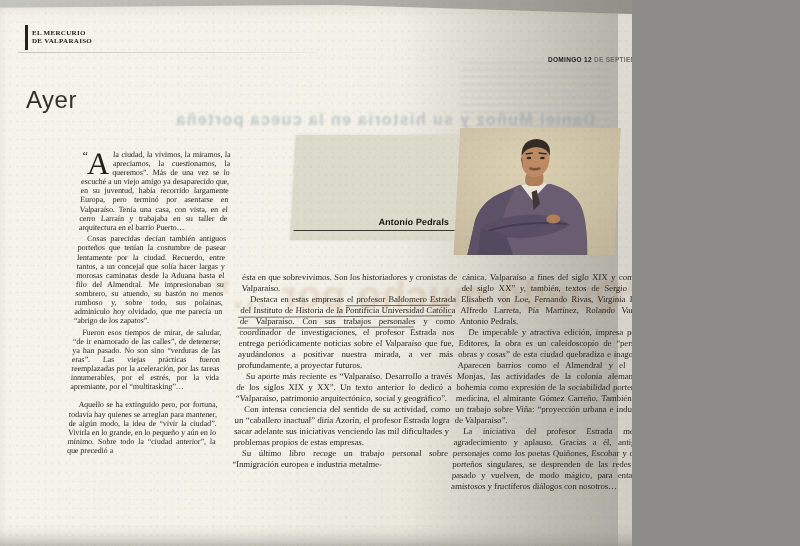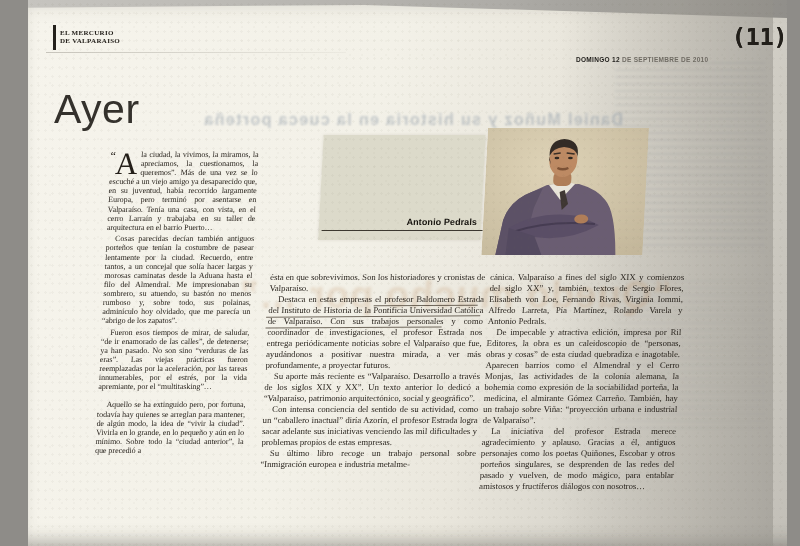--- a/index.html
+++ b/index.html
@@ -1,18 +1,18 @@
 <!DOCTYPE html>
 <html lang="es"><head>
 <meta charset="utf-8">
 <style>
   html,body{margin:0;padding:0;background:#8e8c88;}
-  .stage{position:relative;width:759px;height:546px;overflow:hidden;
+  .stage{position:relative;width:632px;height:546px;overflow:hidden;
          background:linear-gradient(100deg,#c6c4bf 0%,#aeaca7 55%,#96948f 80%,#8a8884 100%);
-         font-family:"Liberation Serif",serif;margin-left:28px;}
+         font-family:"Liberation Serif",serif;}
   
   .paper{position:absolute;left:0;top:0;width:800px;height:546px;
          background:linear-gradient(105deg,#f6f4ec 0%,#f3f1e8 40%,#eae7dd 58%,#d9d6cd 72%,#c8c5bd 88%,#bfbcb5 100%);
          clip-path:polygon(0 1.4%,42% 0.9%,97.6% 3.4%,98.1% 100%,0 100%);
          box-shadow:inset -16px 0 22px rgba(92,90,84,.30), inset 0 -12px 16px -9px rgba(100,98,92,.35);}
   .shade-right{position:absolute;top:0;right:14px;width:215px;height:546px;
          background:linear-gradient(to right,rgba(172,168,159,0),rgba(166,162,153,.38) 55%,rgba(148,145,138,.55) 100%);}
   .grain{position:absolute;inset:0;pointer-events:none;opacity:.75;z-index:9;
          background-image:radial-gradient(rgba(110,100,85,.07) 1px,transparent 1.2px),
                           radial-gradient(rgba(120,110,95,.05) 1px,transparent 1.2px);
@@ -25,21 +25,21 @@
          font-weight:bold;font-size:23px;letter-spacing:3px;color:#211e19;text-shadow:0 0 .5px #211e19;}
   .page-number{position:absolute;left:704px;top:24px;font-family:"DejaVu Sans Mono",monospace;
          font-weight:bold;font-size:23px;color:#211e19;text-shadow:0 0 .5px #211e19;text-align:center;}
   .dateline{position:absolute;left:548px;top:56px;font-family:"Liberation Sans",sans-serif;
          font-weight:bold;font-size:6.5px;letter-spacing:.3px;color:#6f6b63;white-space:nowrap;}
   .dateline .b{color:#1d1b18;}
   .head-rule{position:absolute;left:18px;top:52px;width:300px;height:1px;
          background:linear-gradient(to right,rgba(90,85,75,.30),rgba(90,85,75,.05));}
   
   .headline{position:absolute;left:26px;top:86px;font-family:"Liberation Sans",sans-serif;
-         font-weight:400;font-size:41px;letter-spacing:.5px;color:#34312c;z-index:4;}
+         font-weight:400;font-size:24px;letter-spacing:.5px;color:#34312c;z-index:4;}
   
   .bleed-kicker{position:absolute;left:95px;top:111px;width:500px;font-family:"Liberation Sans",sans-serif;
          font-weight:bold;font-size:16px;letter-spacing:1.4px;color:#8e9aa7;opacity:.48;
          transform:scaleX(-1);filter:blur(1.1px);white-space:nowrap;z-index:2;}
   .bleed-big{position:absolute;left:252px;top:146px;width:400px;font-family:"Liberation Sans",sans-serif;
          font-weight:bold;font-size:38px;letter-spacing:1px;color:#b5804e;opacity:.20;
          transform:scaleX(-1);filter:blur(1.8px);white-space:nowrap;z-index:6;
          mix-blend-mode:multiply;pointer-events:none;}
   .bleed-lines{position:absolute;right:22px;top:62px;width:150px;height:190px;opacity:.55;z-index:2;
          background:repeating-linear-gradient(to bottom,rgba(125,130,138,.22) 0 1.6px,transparent 1.6px 7px);

